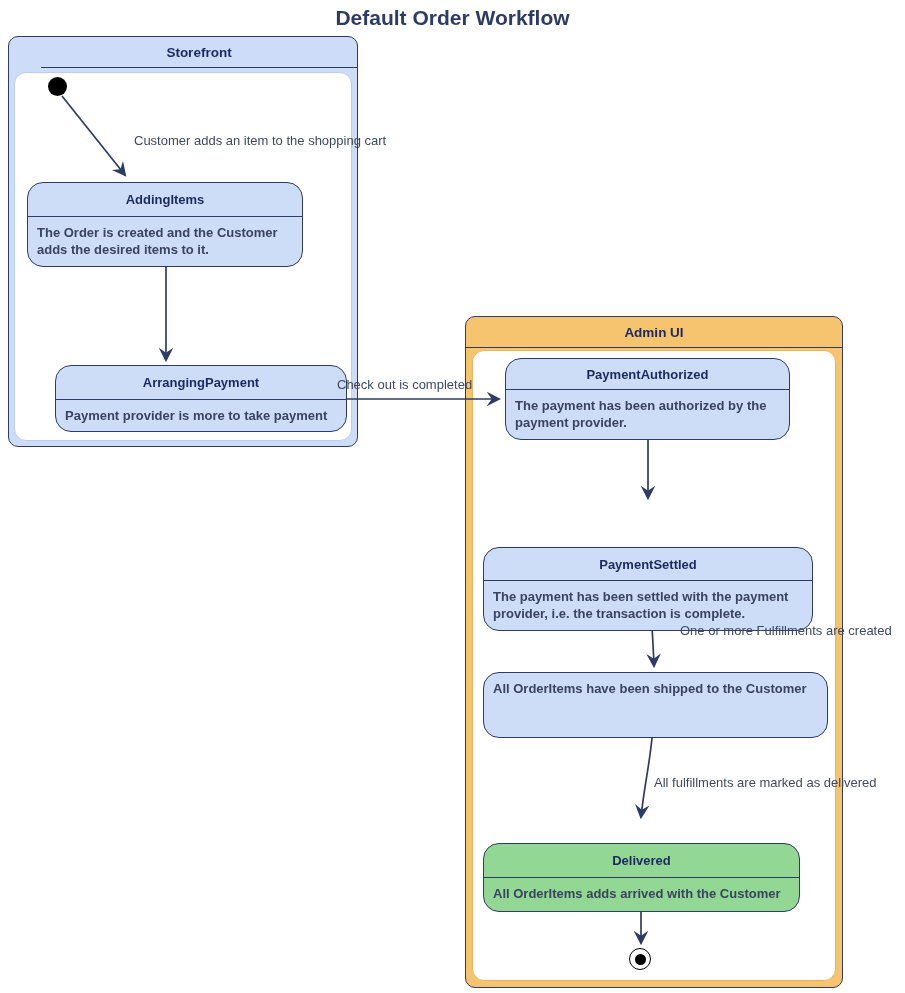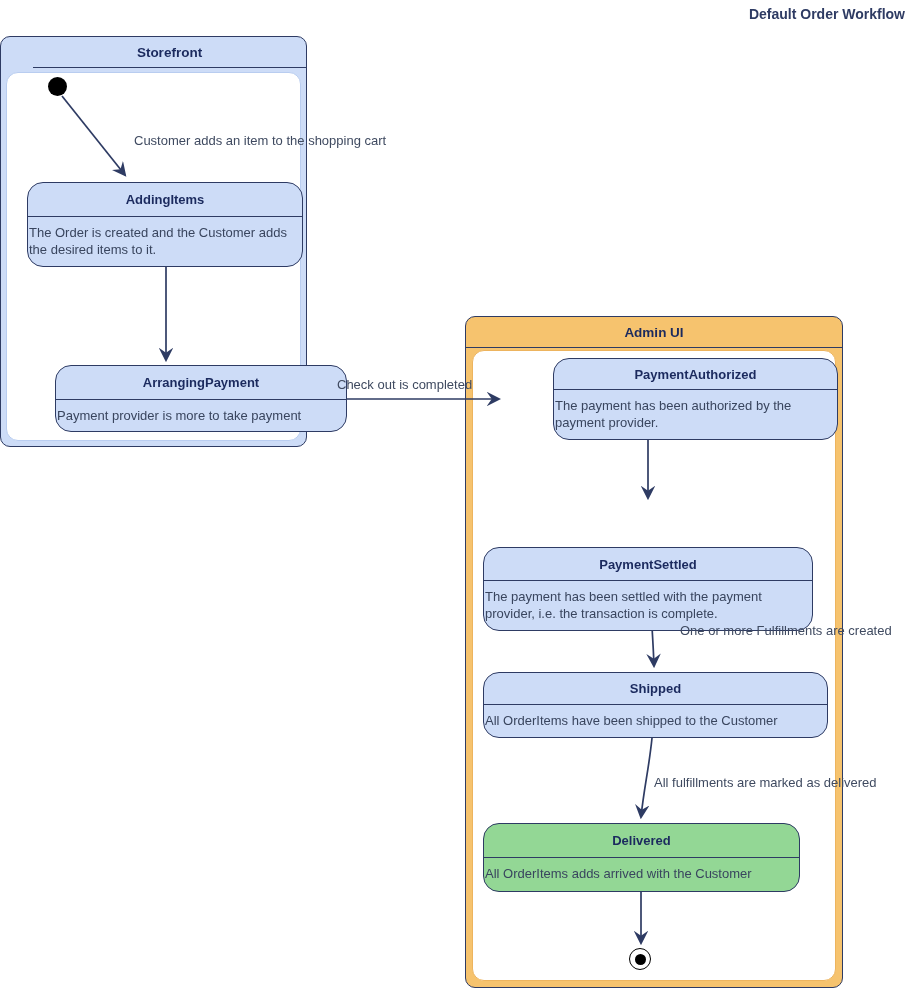--- a/index.html
+++ b/index.html
@@ -12,54 +12,54 @@
     --label-color:#3f4a60;
     --body-text:#39455e;
     --title-text:#1b2a5e;
   }
   html,body{margin:0;padding:0;background:#fff;}
   .canvas{
     position:relative;width:905px;height:993px;background:#fff;
     font-family:"Liberation Sans",sans-serif;overflow:hidden;
   }
   .diagram-title{
-    position:absolute;top:6px;left:0;width:100%;text-align:right;
-    font-size:14px;font-weight:600;color:var(--navy);
+    position:absolute;top:6px;left:0;width:100%;text-align:center;
+    font-size:21px;font-weight:600;color:var(--navy);
   }
   .container{
     position:absolute;border:1.5px solid var(--navy);border-radius:10px;box-sizing:border-box;
   }
-  #storefront{left:0;top:36px;width:307px;height:411px;background:var(--blue-fill);padding-left:32px;}
+  #storefront{left:8px;top:36px;width:350px;height:411px;background:var(--blue-fill);padding-left:32px;}
   #admin{left:465px;top:316px;width:378px;height:672px;background:var(--orange-fill);}
   .container-header{
     height:31px;display:flex;align-items:center;justify-content:center;
     font-weight:bold;font-size:13.5px;color:var(--title-text);
     border-bottom:1.5px solid var(--navy);box-sizing:border-box;
   }
   .container-body{position:absolute;background:#fff;border-radius:12px;box-sizing:border-box;}
   #storefront .container-body{left:5px;right:5px;top:35px;bottom:5px;border:1px solid var(--blue-border);}
   #admin .container-body{left:6px;right:6px;top:33px;bottom:6px;border:1px solid var(--orange-border);}
   .state{
     position:absolute;border:1px solid var(--navy);border-radius:16px;
     background:var(--blue-fill);box-sizing:border-box;overflow:hidden;
   }
-  .state.green{background:var(--green-fill);}
+  .state.green{background:var(--green-fill);margin-top:20px;}
   .state-title{
     height:32px;display:flex;align-items:center;justify-content:center;
     font-weight:bold;font-size:13px;color:var(--title-text);
     border-bottom:1px solid var(--navy);box-sizing:border-box;
   }
   .state-body{
-    font-size:13px;color:var(--body-text);padding:7px 1px;line-height:1.32;
+    font-size:13px;color:var(--body-text);padding:7px 9px;line-height:1.32;font-weight:bold;
   }
   #state-addingitems{left:27px;top:182px;width:276px;height:85px;}
   #state-addingitems .state-title{height:34px;}
   #state-arrangingpayment{left:23px;top:365px;width:292px;height:67px;margin-left:32px;}
   #state-arrangingpayment .state-title{height:34px;}
-  #state-paymentauthorized{left:505px;top:358px;width:285px;height:82px;margin-left:48px;}
+  #state-paymentauthorized{left:505px;top:358px;width:285px;height:82px;}
   #state-paymentauthorized .state-title{height:31px;}
   #state-paymentsettled{left:483px;top:503px;width:330px;height:84px;margin-top:44px;}
   #state-paymentsettled .state-title{height:33px;}
   #state-shipped{left:483px;top:672px;width:345px;height:66px;}
   #state-delivered{left:483px;top:823px;width:317px;height:69px;}
   #state-delivered .state-title{height:34px;}
   .init-dot{
     position:absolute;left:48px;top:77px;width:19px;height:19px;
     background:#000;border-radius:50%;
   }
@@ -128,21 +128,20 @@
     <div class="state-title">PaymentAuthorized</div>
     <div class="state-body">The payment has been authorized by the payment provider.</div>
   </div>
 
   <div class="state" id="state-paymentsettled">
     <div class="state-title">PaymentSettled</div>
     <div class="state-body">The payment has been settled with the payment provider, i.e. the transaction is complete.</div>
   </div>
 
   <div class="state" id="state-shipped">
-    <div class="state-title">Shipped</div>
     <div class="state-body">All OrderItems have been shipped to the Customer</div>
   </div>
 
   <div class="state green" id="state-delivered">
     <div class="state-title">Delivered</div>
     <div class="state-body">All OrderItems adds arrived with the Customer</div>
   </div>
 
   <div class="final-state">
     <div class="final-state-inner"></div>

